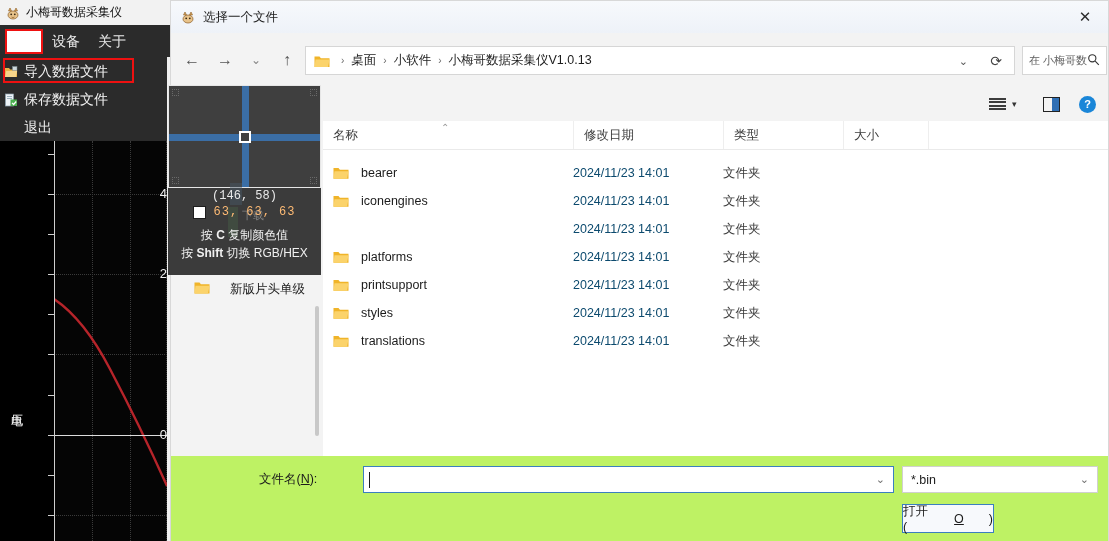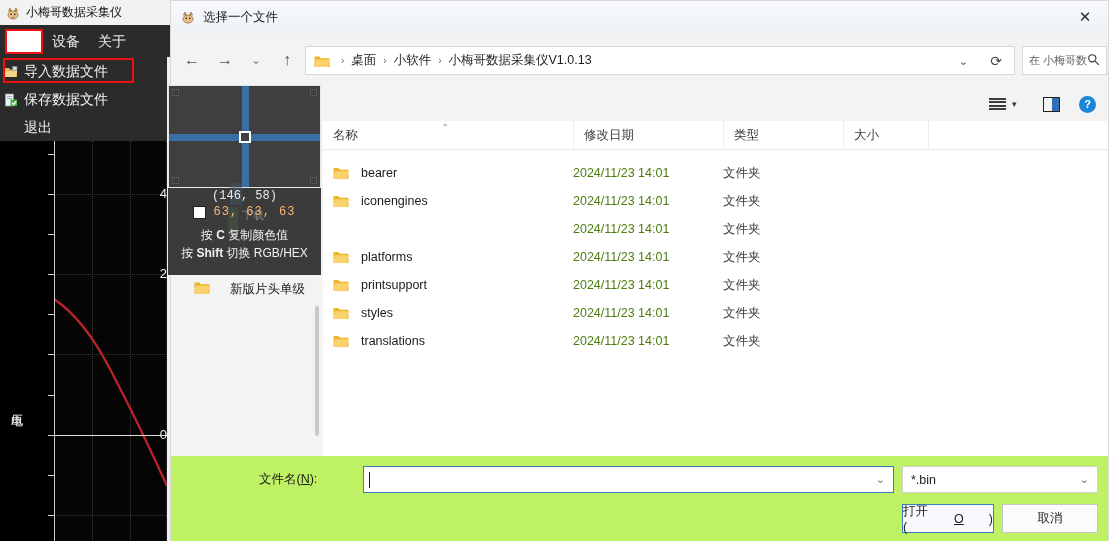--- a/index.html
+++ b/index.html
@@ -120,21 +120,21 @@
   #colh-name{left:0;width:250px;border-left:none;}
   #colh-date{left:250px;width:150px;}
   #colh-type{left:400px;width:120px;}
   #colh-size{left:520px;width:85px;}
   #colh-rest{left:605px;width:180px;}
   #sort-caret{position:absolute;left:118px;top:1px;font-size:10px;color:#9a9a9a;}
   .frow{position:absolute;left:0;width:785px;height:28px;}
   .fname{position:absolute;left:10px;top:0;height:28px;display:flex;align-items:center;gap:8px;}
   .fname span{font-size:12.5px;color:#1b1b1b;}
   .fdate{position:absolute;left:250px;top:0;height:28px;display:flex;align-items:center;
-    font-size:12.5px;color:#4d7c0f;}
+    font-size:12.5px;color:#0c4a6e;}
   .ftype{position:absolute;left:400px;top:0;height:28px;display:flex;align-items:center;
     font-size:12.5px;color:#3b3b3b;}
   .fsize{position:absolute;left:520px;top:0;height:28px;display:flex;align-items:center;
     font-size:12.5px;color:#3b3b3b;}
   
   #dlg-bottom{position:absolute;left:0;top:455px;width:937px;height:85px;background:#bef264;}
   #fname-label{position:absolute;left:88px;top:15px;font-size:12.5px;color:#1b1b1b;}
   #fname-input{position:absolute;left:192px;top:10px;width:531px;height:27px;background:#fff;
     border:1px solid #3b7fbf;box-sizing:border-box;}
   #fname-caret{position:absolute;left:5px;top:5px;width:1px;height:16px;background:#1b1b1b;}
@@ -471,21 +471,20 @@
     <div id="filter-select">
       <span id="filter-val">*.bin</span>
       <span id="filter-chev">⌄</span>
     </div>
 
     <div class="dlgbtn" id="btn-open">
         <span>打开(</span>
         <u>O</u>
         <span>)</span>
       </div>
-    <div class="dlgbtn" id="btn-cancel">取消</div>
   </div>
 </div>
 
 <div id="picker">
   <div id="picker-view">
     <div id="ch-h"></div>
     <div id="ch-v"></div>
     <div id="ch-c"></div>
     <span class="pk-corner" style="left:3px;top:3px"></span>
     <span class="pk-corner" style="right:3px;top:3px"></span>

